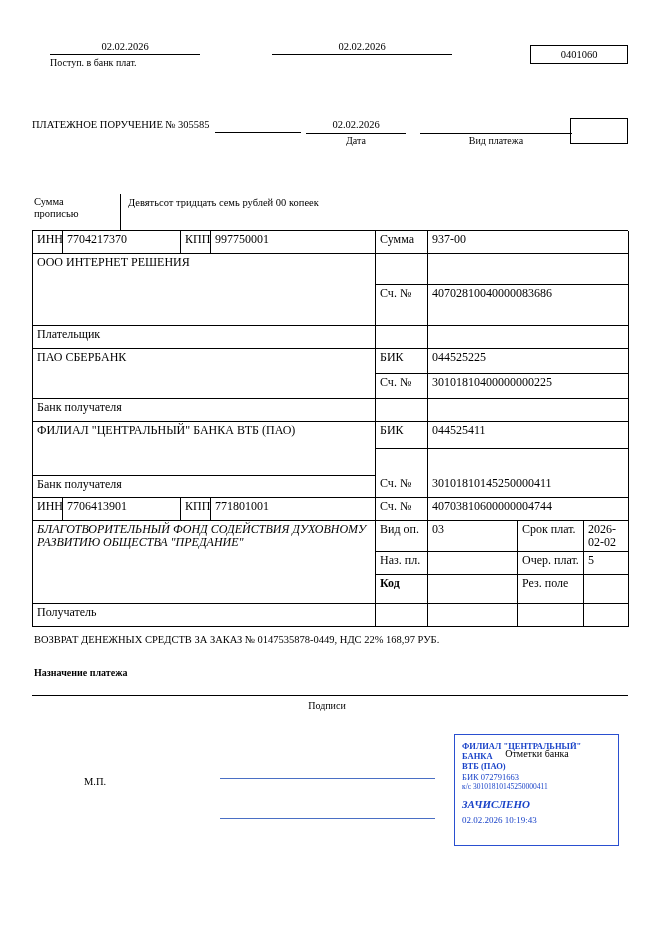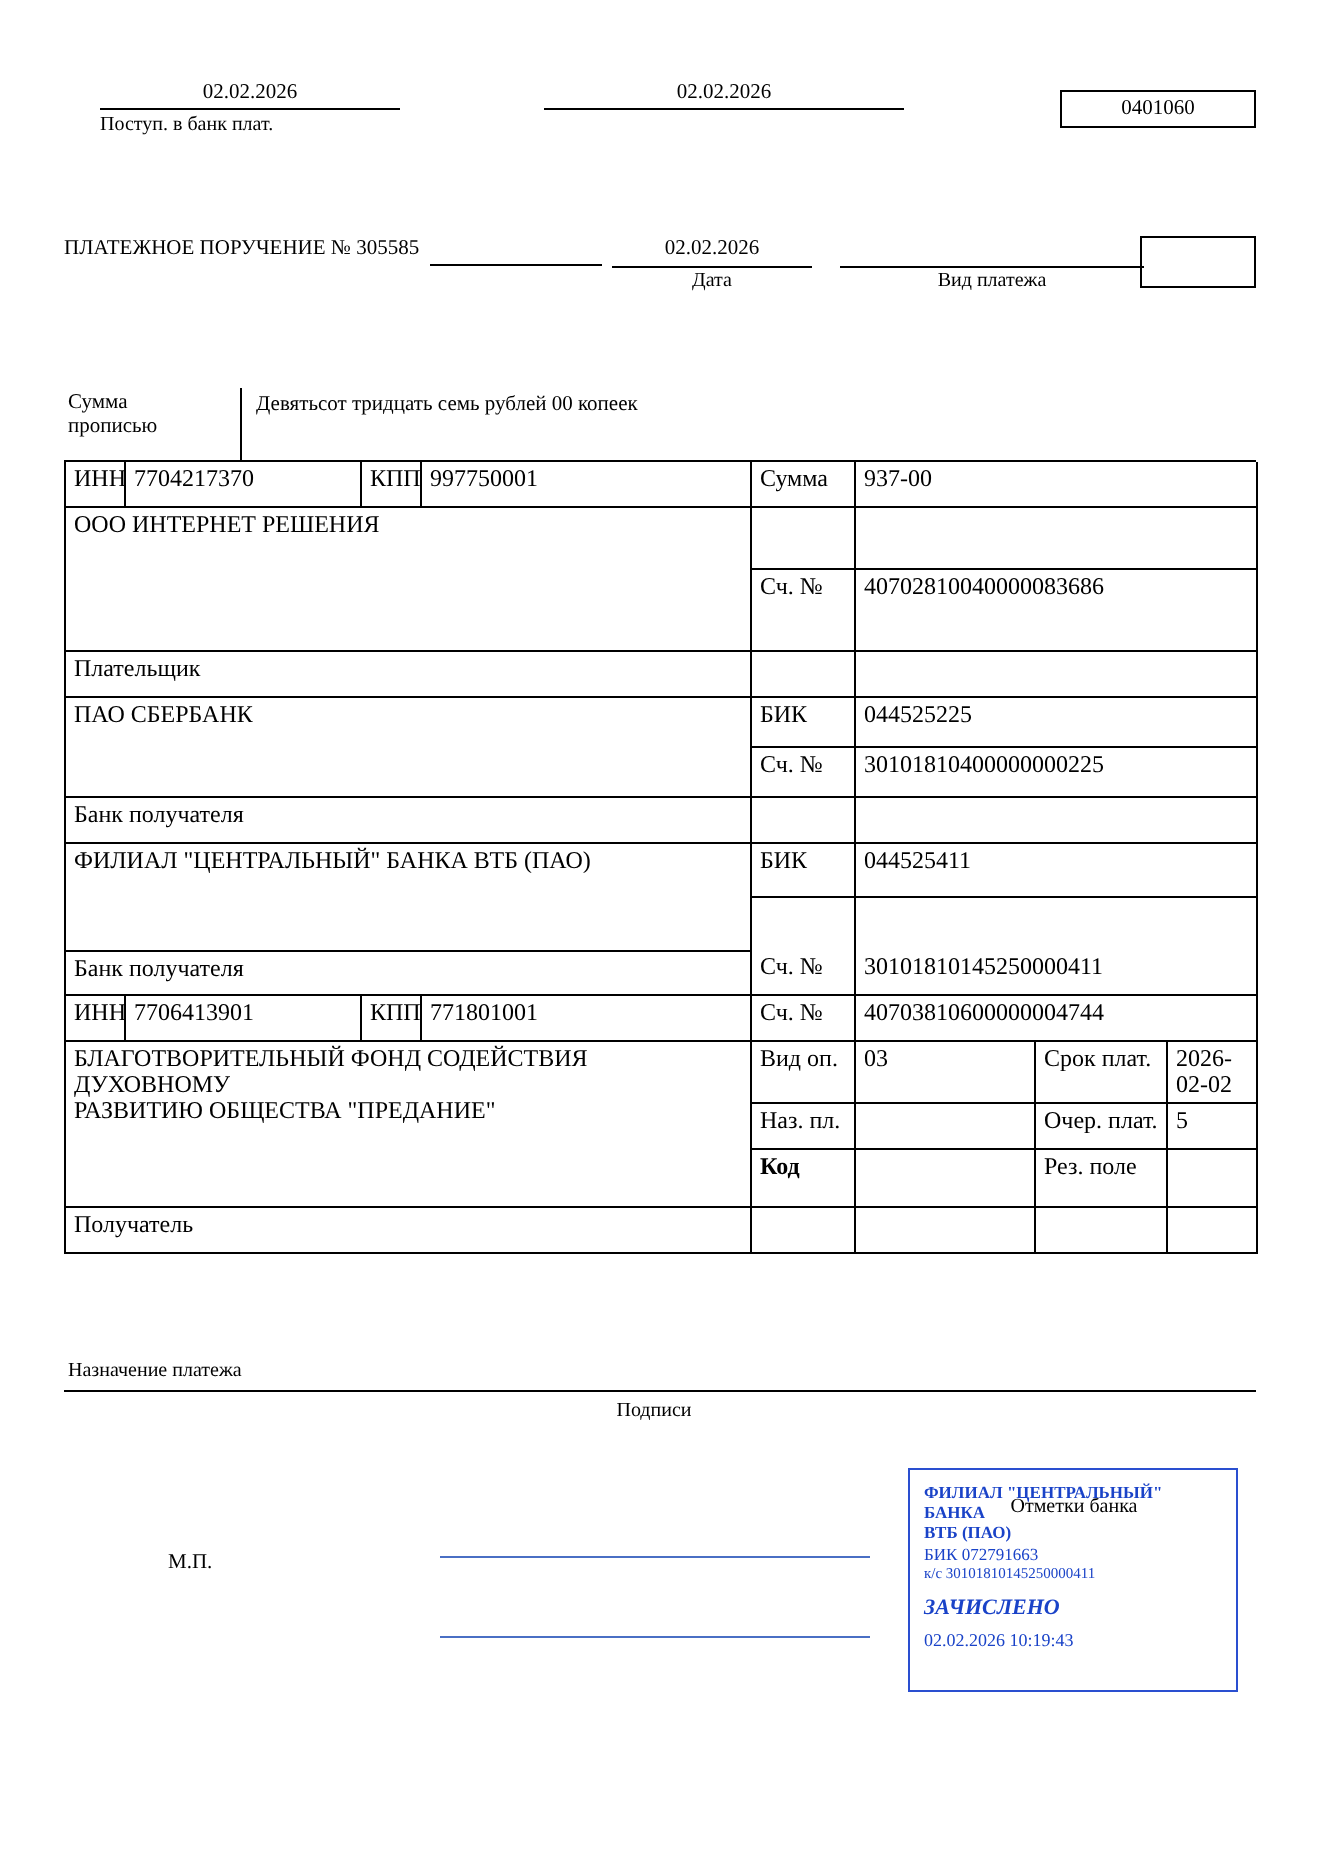--- a/index.html
+++ b/index.html
@@ -193,22 +193,23 @@
   .purpose .txt {
     position: absolute;
     left: 2px;
     top: 6px;
     font-size: 10.5px;
     line-height: 13px;
   }
   .purpose .cap {
     position: absolute;
     left: 2px;
-    bottom: 4px;
-    font-size: 10px;
+    bottom: 17px;
+    font-size: 10px;
+    font-weight: bold;
   }
   .purpose-rule {
     width: 596px;
     border-bottom: 1px solid #000;
   }
 
   
   .sig-area {
     position: relative;
     height: 190px;
@@ -374,21 +375,21 @@
       <tr>
         <td>ИНН</td>
         <td style="border-right:0;">7706413901</td>
         <td style="border-right:0;">КПП</td>
         <td>771801001</td>
         <td>Сч. №</td>
         <td colspan="3">40703810600000004744</td>
       </tr>
 
       <tr>
-        <td colspan="4" rowspan="3" class="cell-name" style="height:62px;vertical-align:top;">
+        <td colspan="4" rowspan="3" class="cell-name" style="height:62px;vertical-align:top;font-style:italic;">
           <div>БЛАГОТВОРИТЕЛЬНЫЙ ФОНД СОДЕЙСТВИЯ ДУХОВНОМУ</div>
           <div>РАЗВИТИЮ ОБЩЕСТВА "ПРЕДАНИЕ"</div>
         </td>
         <td>Вид оп.</td>
         <td>03</td>
         <td>Срок плат.</td>
         <td>2026-02-02</td>
       </tr>
       <tr>
         <td>Наз. пл.</td>
@@ -407,20 +408,21 @@
         <td colspan="4" class="bottom-label" style="height:16px;border-top:0;">Получатель</td>
         <td style="border-top:0;"></td>
         <td></td>
         <td style="border-top:0;"></td>
         <td></td>
       </tr>
     </tbody>
       </table>
 
     <div class="purpose">
+      <div class="txt">ВОЗВРАТ ДЕНЕЖНЫХ СРЕДСТВ ЗА ЗАКАЗ № 0147535878-0449, НДС 22% 168,97 РУБ.</div>
       <div class="cap">Назначение платежа</div>
     </div>
     <div class="purpose-rule"></div>
 
     <div class="sig-area">
       <div class="sig-cap" style="left:250px;top:4px;width:90px;">Подписи</div>
       <div class="sig-cap" style="left:420px;top:4px;width:170px;margin-top:48px;">Отметки банка</div>
 
       <div class="mp">М.П.</div>
       <div class="sig-line" style="left:188px;top:82px;width:215px;"></div>

